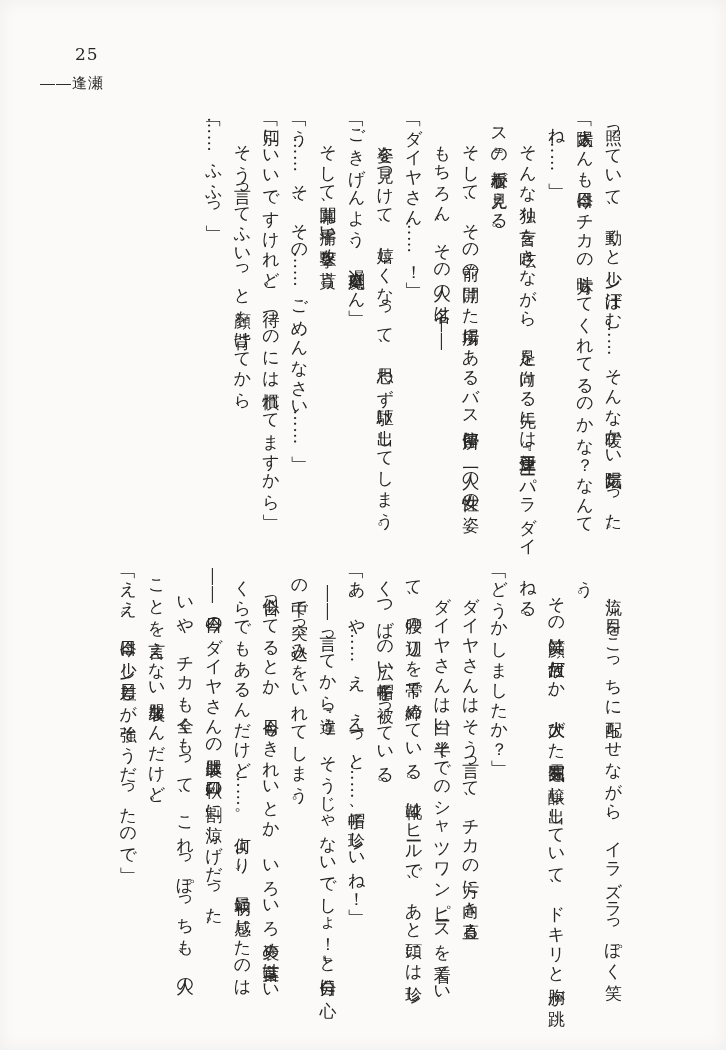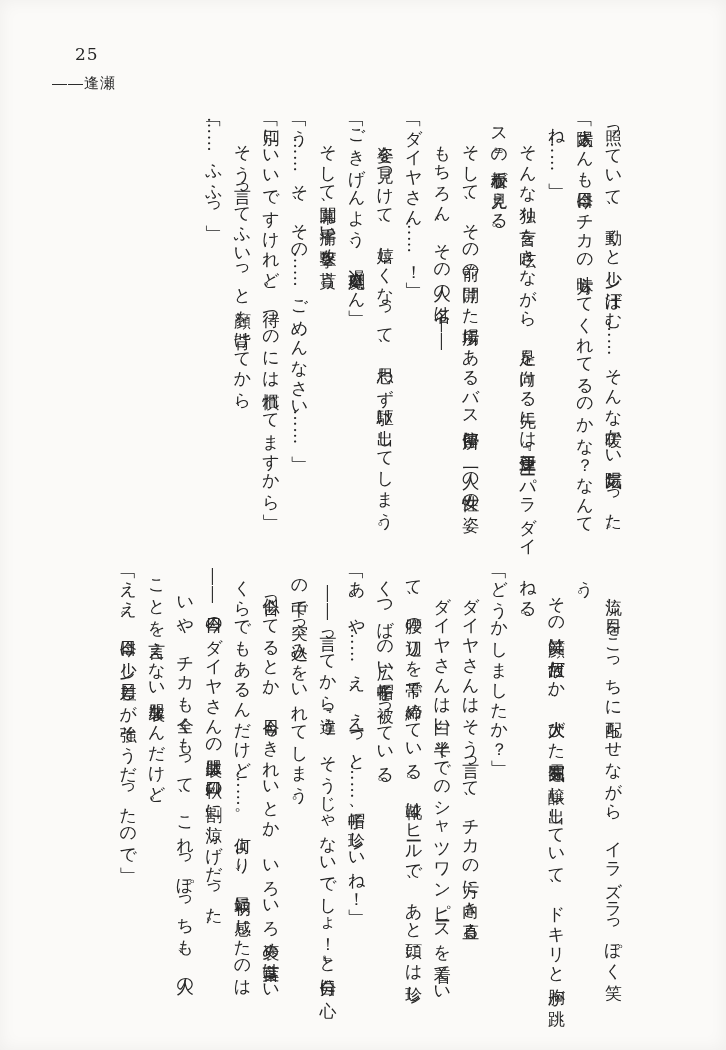--- a/index.html
+++ b/index.html
@@ -22,21 +22,21 @@
   }
   .page-number{
     position:absolute;
     left:59px;top:44px;
     font-size:17px;
     letter-spacing:1px;
     margin-left:16px;
   }
   .chapter-header{
     position:absolute;
-    left:52px;top:74px;
+    left:40px;top:74px;
     font-size:15px;
     letter-spacing:1px;
   }
   .vtext{
     position:absolute;
     right:98px;
     width:545px;
     height:438px;
     writing-mode:vertical-rl;
     -webkit-writing-mode:vertical-rl;

